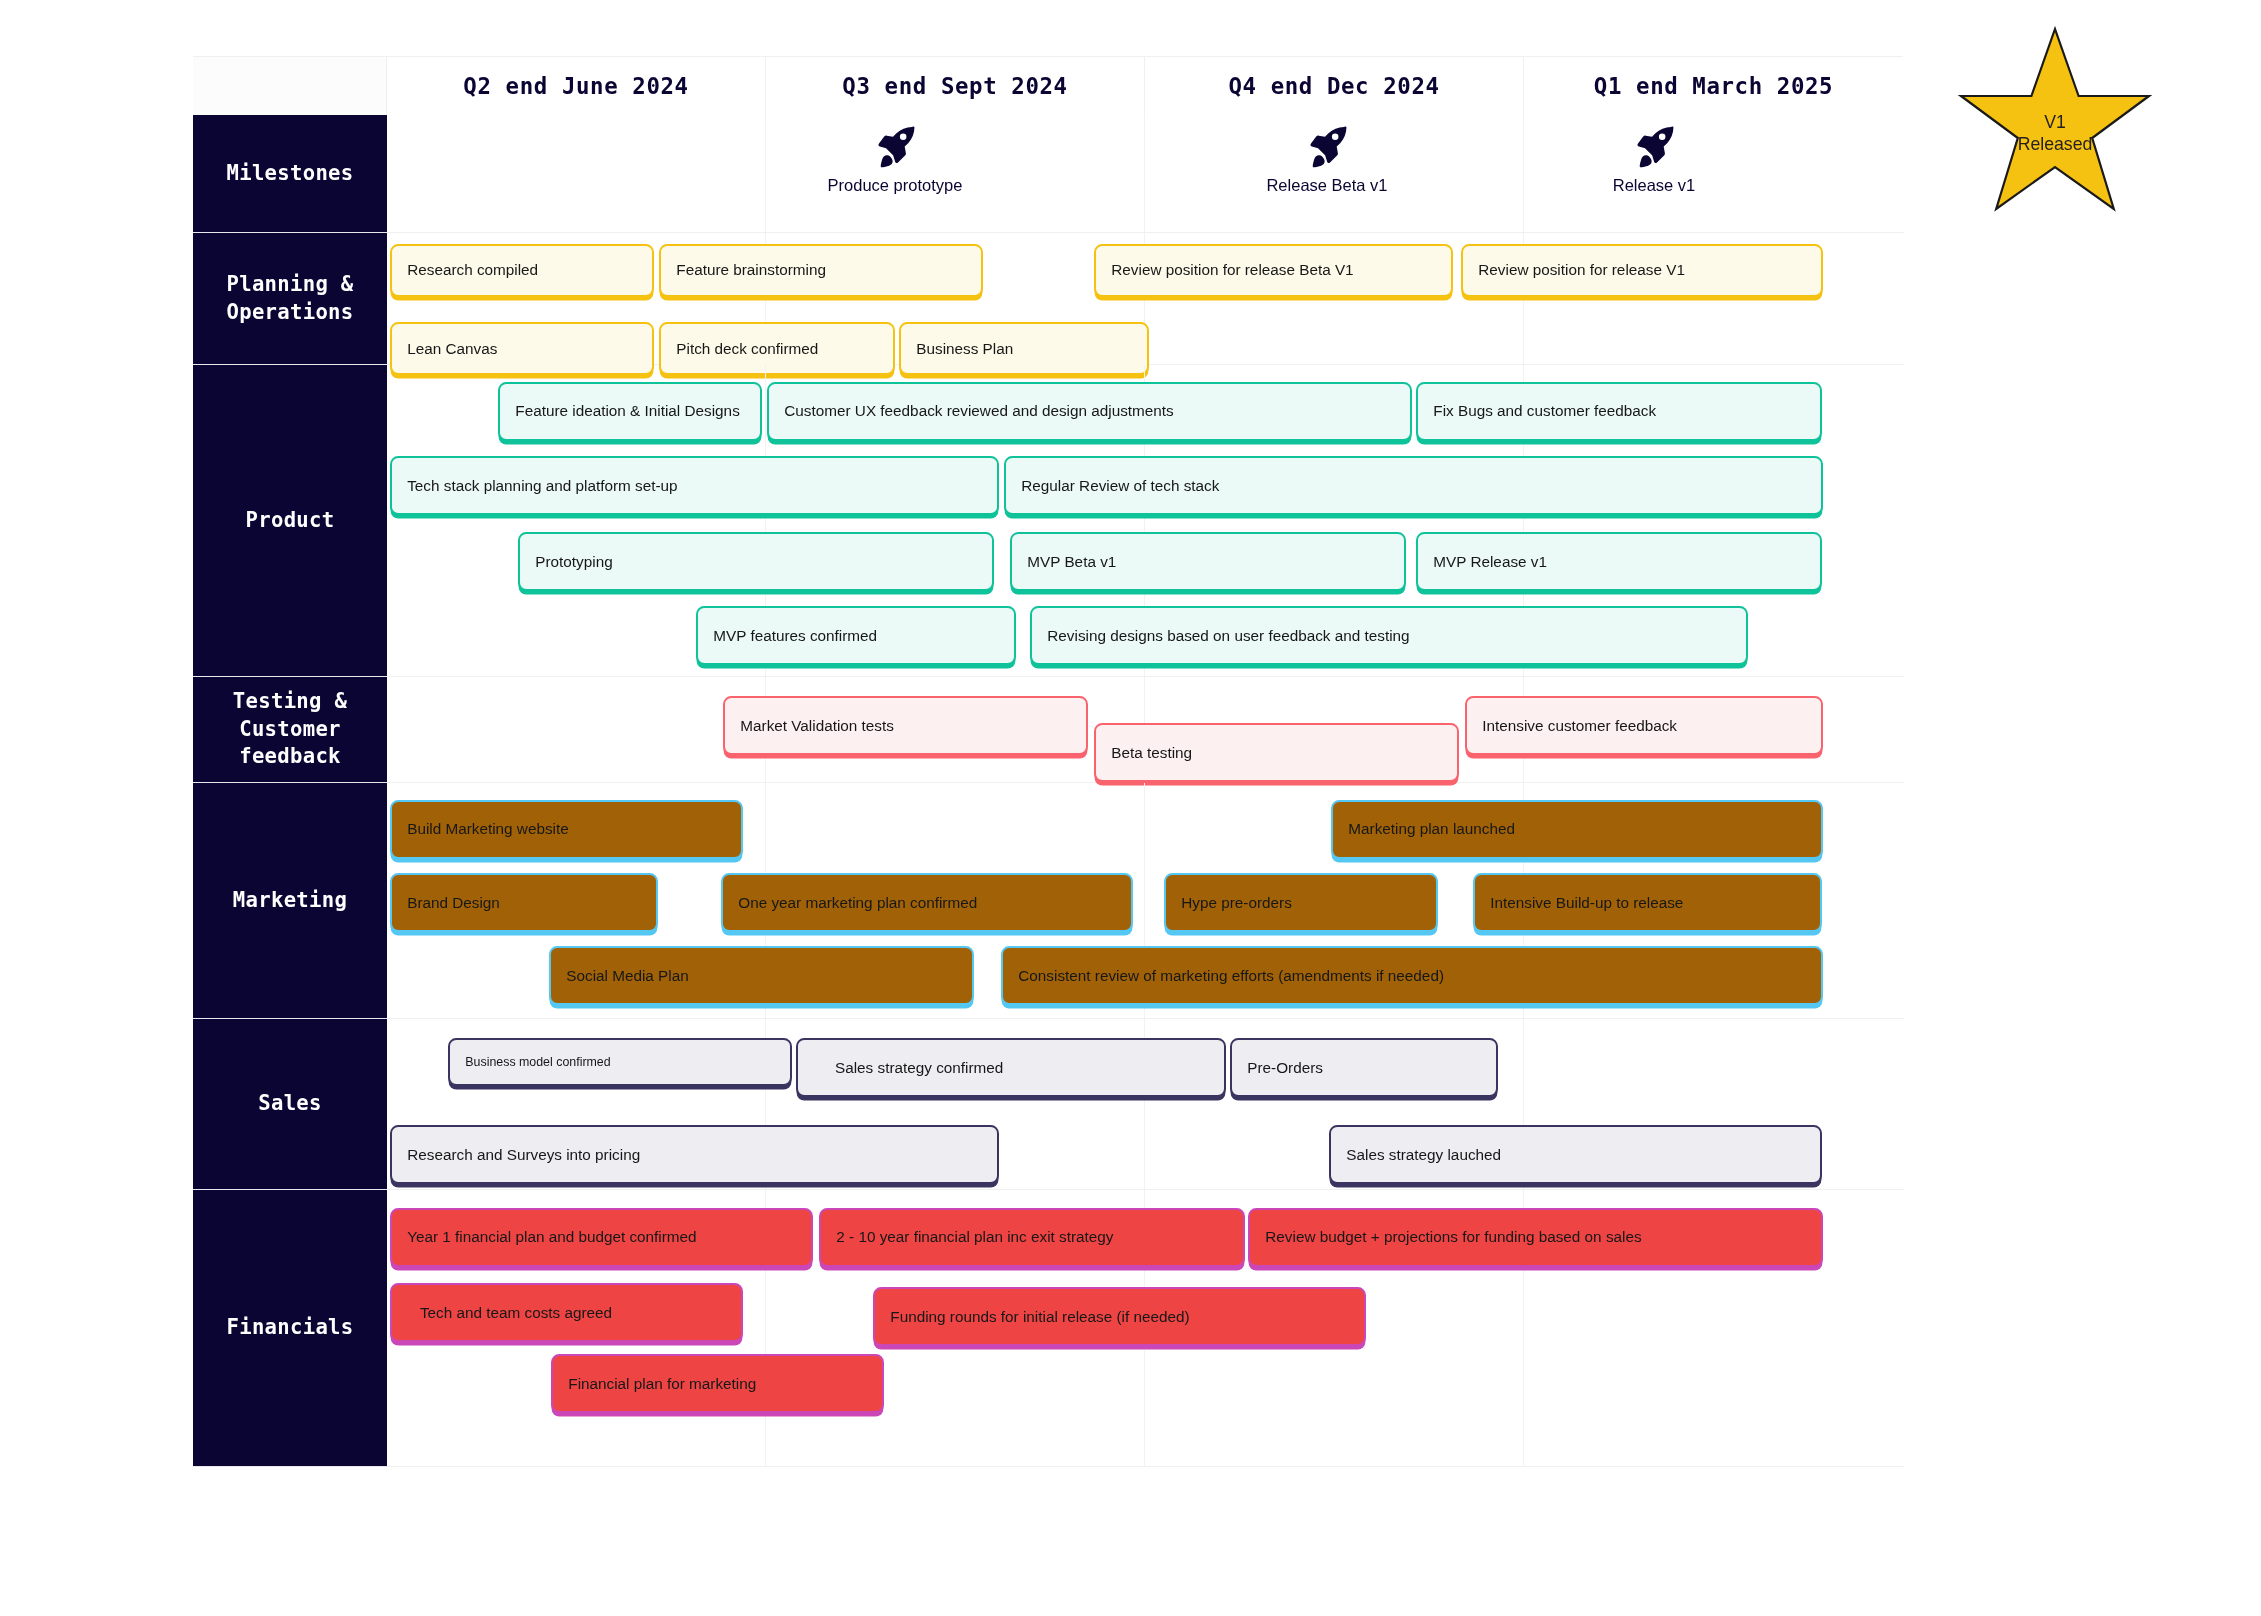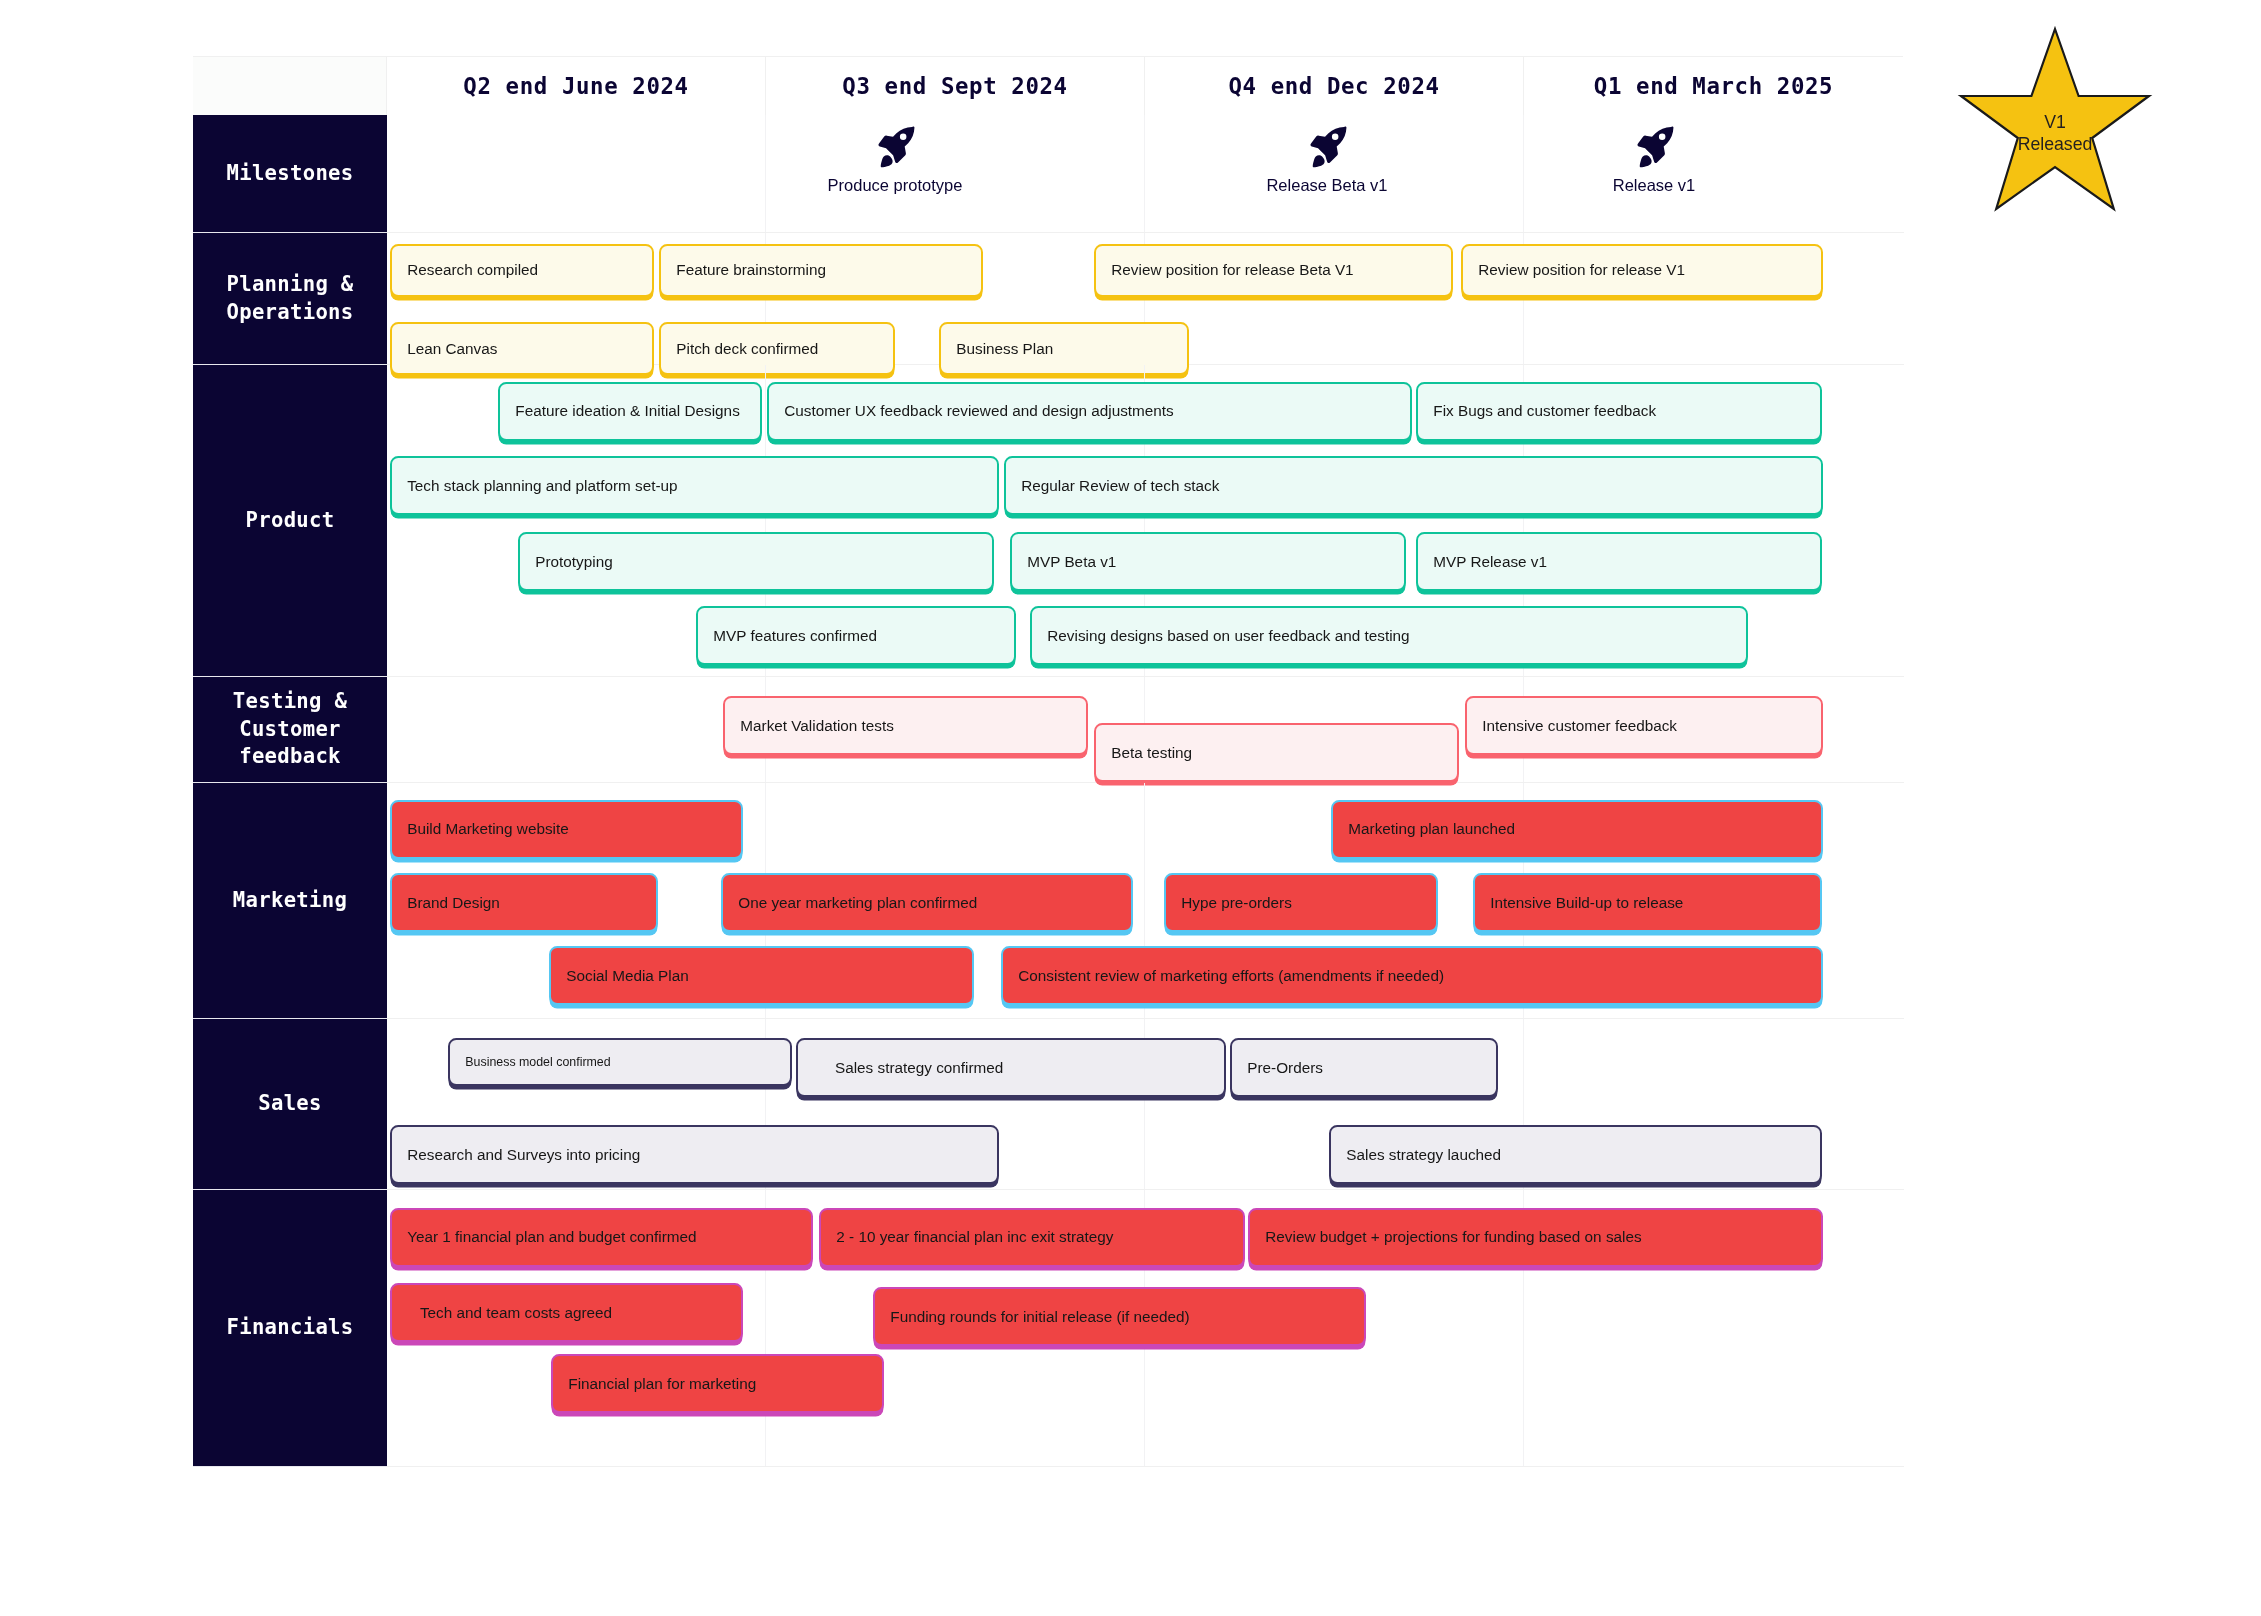--- a/index.html
+++ b/index.html
@@ -92,21 +92,21 @@
     padding-right: 9.4px;
     font-size: 15.3px;
     color: #171717;
     font-family: "Liberation Sans", sans-serif;
   }
   .bar.small { font-size: 12.4px; }
 
   .bar.c-yellow  { border: 2.9px solid #f5c211; background: #fdfaea; box-shadow: 0 4.1px 0 -0.6px #f5c211; }
   .bar.c-teal    { border: 2.9px solid #0ec39a; background: #ebfaf6; box-shadow: 0 4.1px 0 -0.6px #0ec39a; }
   .bar.c-red     { border: 2.9px solid #f9636e; background: #fdf0f1; box-shadow: 0 4.1px 0 -0.6px #f9636e; }
-  .bar.c-blue    { border: 2.9px solid #55c7f3; background: #ef4444; box-shadow: 0 4.1px 0 -0.6px #55c7f3; }
+  .bar.c-blue    { border: 2.9px solid #55c7f3; background: #a16207; box-shadow: 0 4.1px 0 -0.6px #55c7f3; }
   .bar.c-navy    { border: 2.9px solid #3a3560; background: #eeedf2; box-shadow: 0 4.1px 0 -0.6px #3a3560; }
   .bar.c-magenta { border: 2.9px solid #cb47b8; background: #ef4444; box-shadow: 0 4.1px 0 -0.6px #cb47b8; }
 
   
   .milestone {
     position: absolute;
     transform: translateX(-50%);
     text-align: center;
     width: 271px;
   }
@@ -195,21 +195,21 @@
       <div class="gridline" style="left:757px;"></div>
       <div class="gridline" style="left:1136px;"></div>
 
       <div class="bar c-yellow" style="left:2.9px;    top:10.6px;  width:264px; height:53px;">Research compiled</div>
       <div class="bar c-yellow" style="left:272px;  top:10.6px;  width:324px; height:53px;">Feature brainstorming</div>
       <div class="bar c-yellow" style="left:707px; top:10.6px;  width:359px; height:53px;">Review position for release Beta V1</div>
       <div class="bar c-yellow" style="left:1074px; top:10.6px;  width:362px; height:53px;">Review position for release V1</div>
 
       <div class="bar c-yellow" style="left:2.9px;    top:89px; width:264px; height:53px;">Lean Canvas</div>
       <div class="bar c-yellow" style="left:272px;  top:89px; width:236px; height:53px;">Pitch deck confirmed</div>
-      <div class="bar c-yellow" style="left:512px;  top:89px; width:250px; height:53px;margin-left:40px;">Business Plan</div>
+      <div class="bar c-yellow" style="left:512px;  top:89px; width:250px; height:53px;">Business Plan</div>
     </div>
   </div>
 
   <div class="lane" style="top:309px; height:312px;">
     <div class="lane-label">Product</div>
     <div class="lane-track">
       <div class="gridline" style="left:378px;"></div>
       <div class="gridline" style="left:757px;"></div>
       <div class="gridline" style="left:1136px;"></div>
 

